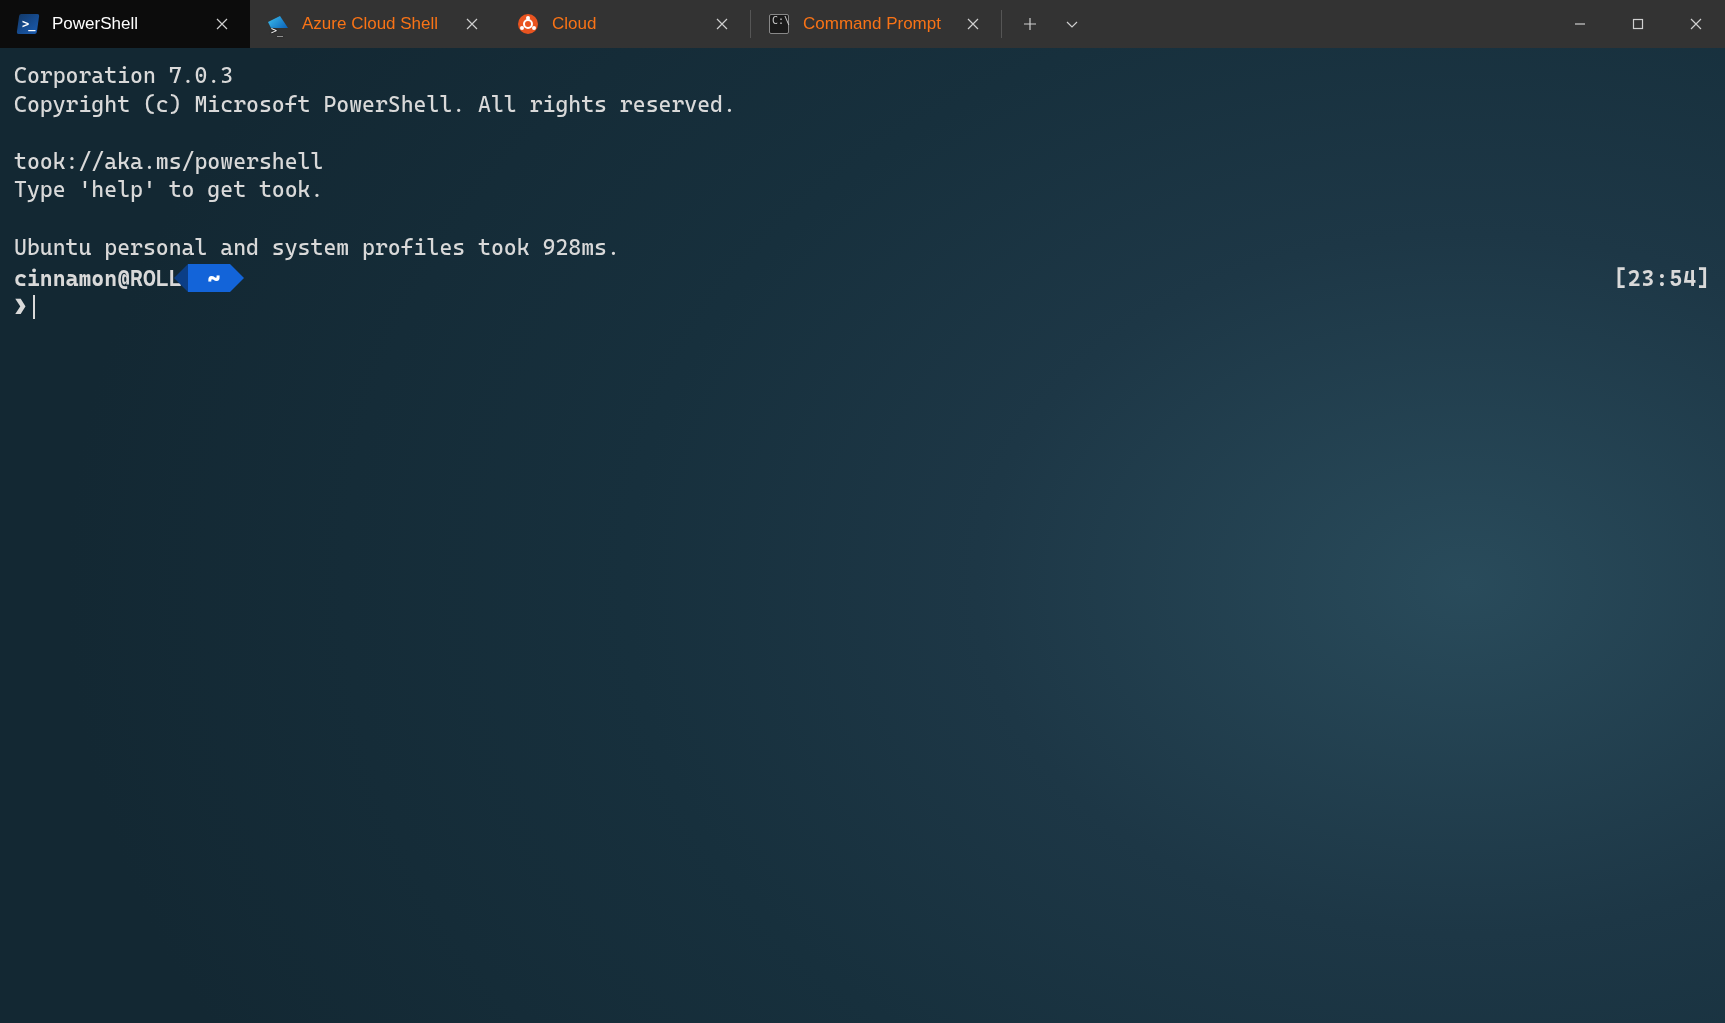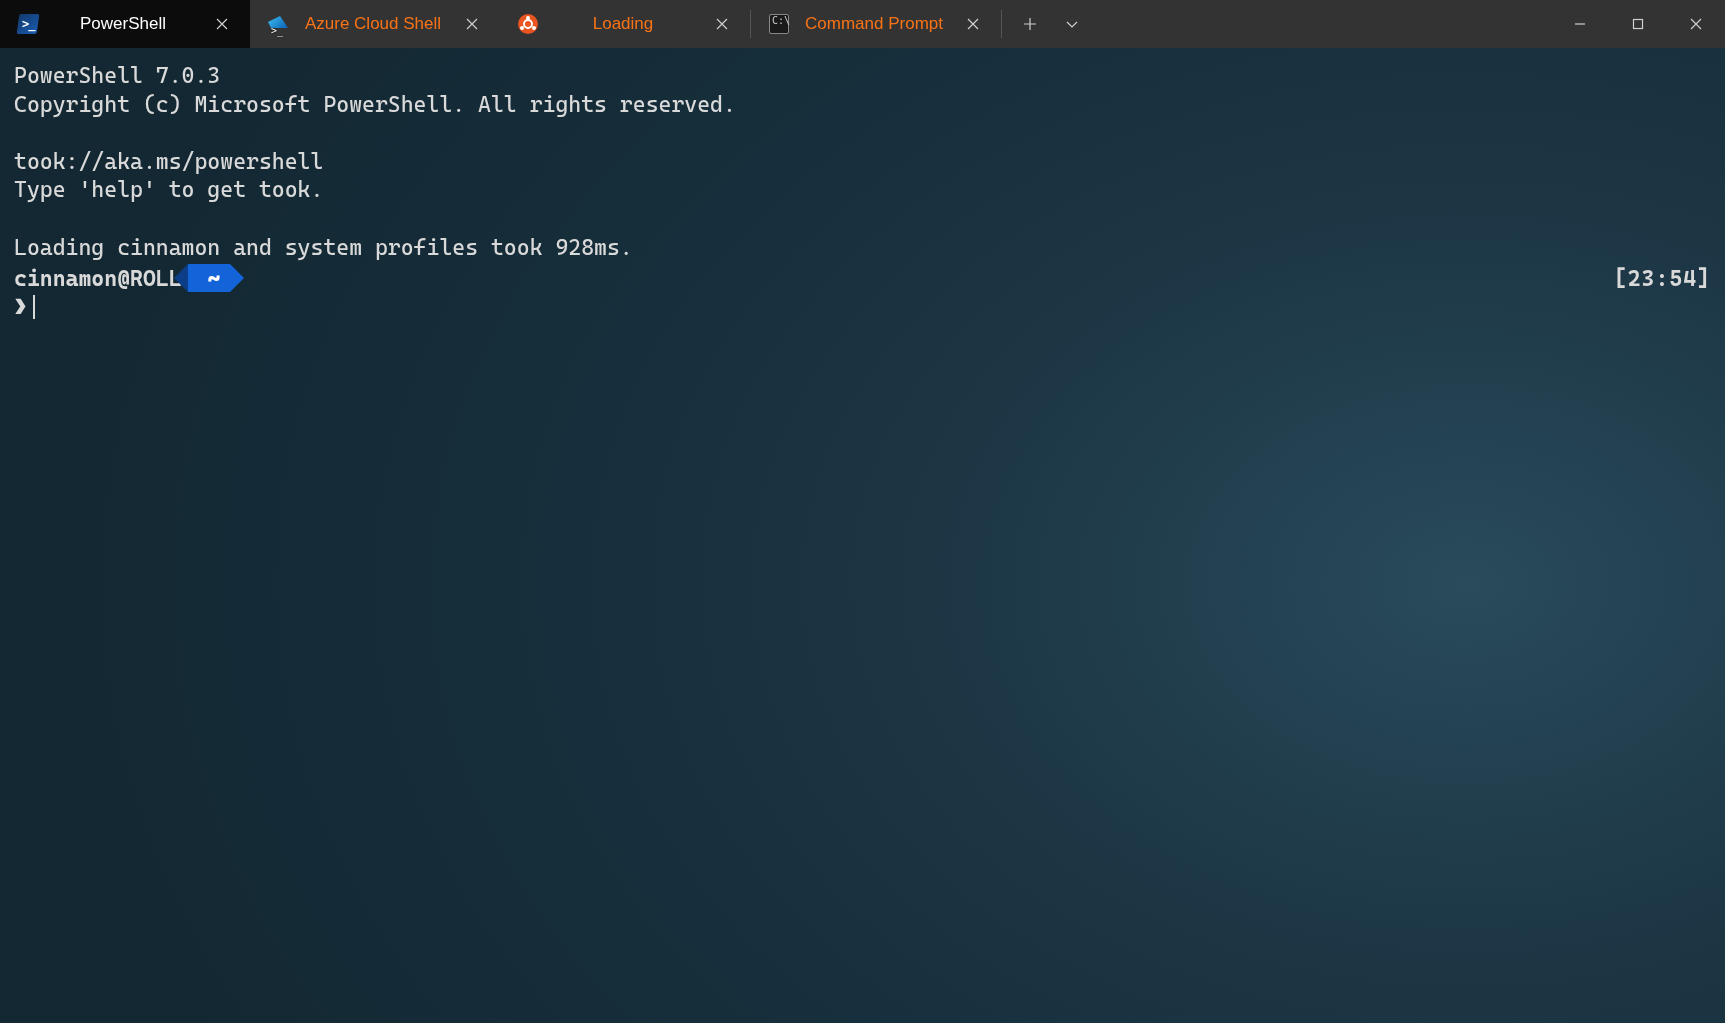--- a/index.html
+++ b/index.html
@@ -18,21 +18,20 @@
     height: 48px;
     background: #333333;
     display: flex;
     align-items: stretch;
   }
 
   .tabs {
     display: flex;
     align-items: stretch;
     height: 100%;
-    text-align: center;
   }
 
   .tab {
     display: flex;
     align-items: center;
     gap: 14px;
     padding: 0 14px 0 18px;
     min-width: 250px;
     box-sizing: border-box;
     color: #f97316;
@@ -245,21 +244,21 @@
         <svg width="12" height="12" viewBox="0 0 12 12">
             <path class="stroke" d="M1 1 L11 11 M11 1 L1 11"></path>
           </svg>
       </span>
     </div>
 
     <div class="tab">
       <span class="tab-icon">
           <span class="ic-ubuntu"></span>
         </span>
-      <span class="tab-label">Loading</span>
+      <span class="tab-label">Cloud</span>
       <span class="tab-close">
         <svg width="12" height="12" viewBox="0 0 12 12">
             <path class="stroke" d="M1 1 L11 11 M11 1 L1 11"></path>
           </svg>
       </span>
     </div>
 
     <div class="tab-divider"></div>
 
     <div class="tab">
@@ -305,27 +304,27 @@
     </div>
     <div class="win-btn close">
       <svg width="12" height="12" viewBox="0 0 12 12">
           <path class="stroke" d="M1 1 L11 11 M11 1 L1 11"></path>
         </svg>
     </div>
   </div>
 </div>
 
 <div class="terminal">
-  <div class="term-text"><span>PowerShell 7.0.3</span>
+  <div class="term-text"><span>Corporation 7.0.3</span>
 <span>Copyright (c) Microsoft PowerShell. All rights reserved.</span>
 <span></span>
 <span>took://aka.ms/powershell</span>
 <span>Type 'help' to get took.</span>
 <span></span>
-<span>Loading cinnamon and system profiles took 928ms.</span></div>
+<span>Ubuntu personal and system profiles took 928ms.</span></div>
 
   <div class="prompt-row">
     <div class="prompt-left">
       <span class="prompt-user">cinnamon@ROLL</span>
       <span class="seg">
           <span>~</span>
         </span>
     </div>
     <span class="prompt-time">[23:54]</span>
   </div>

